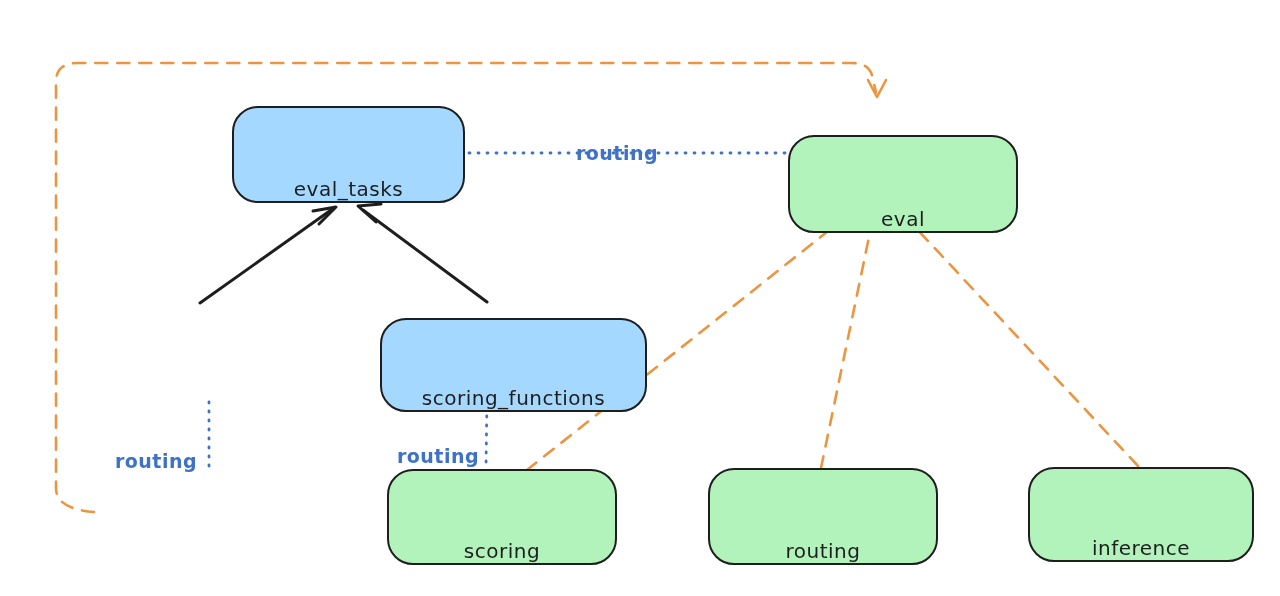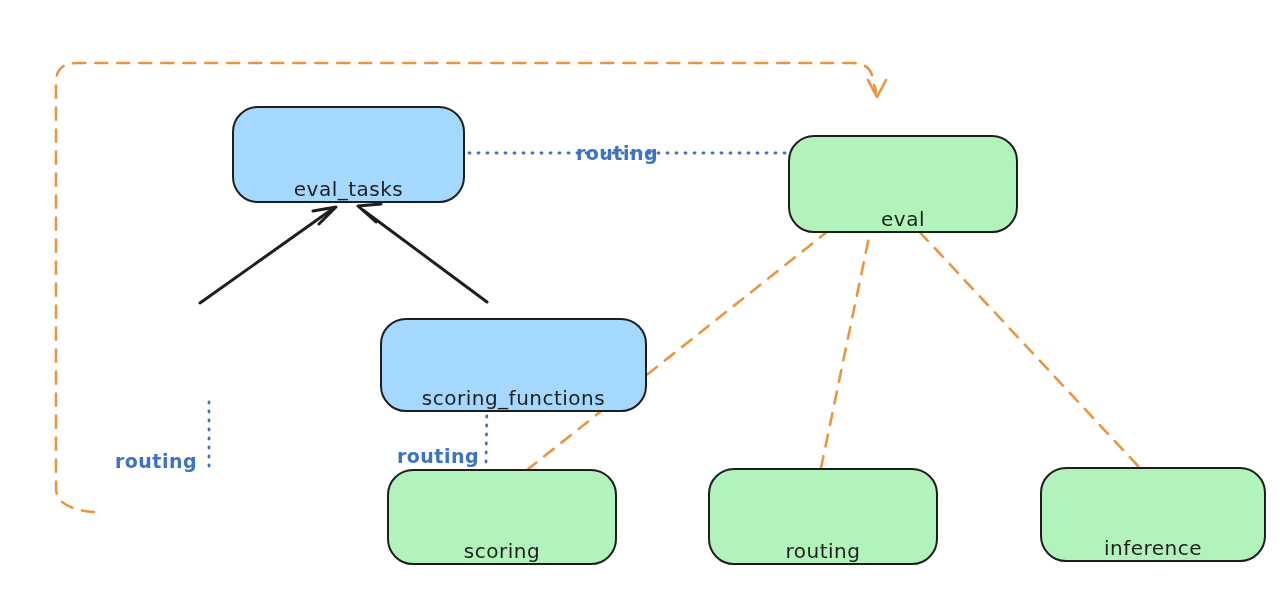--- a/index.html
+++ b/index.html
@@ -126,21 +126,21 @@
 
 
   <div class="node node-green" style="left:387px; top:469px; width:230px; height:96px;">
     <span>scoring</span>
   </div>
 
   <div class="node node-green" style="left:708px; top:468px; width:230px; height:97px;">
     <span>routing</span>
   </div>
 
-  <div class="node node-green" style="left:1028px; top:467px; width:226px; height:95px;margin-left:12px;">
+  <div class="node node-green" style="left:1028px; top:467px; width:226px; height:95px;">
     <span>inference</span>
   </div>
 
   <div class="edge-label" style="left:617px; top:129px;">routing</div>
 
   <div class="edge-label" style="left:156px; top:437px;">routing</div>
 
   <div class="edge-label" style="left:438px; top:432px;">routing</div>
 
 </div>

